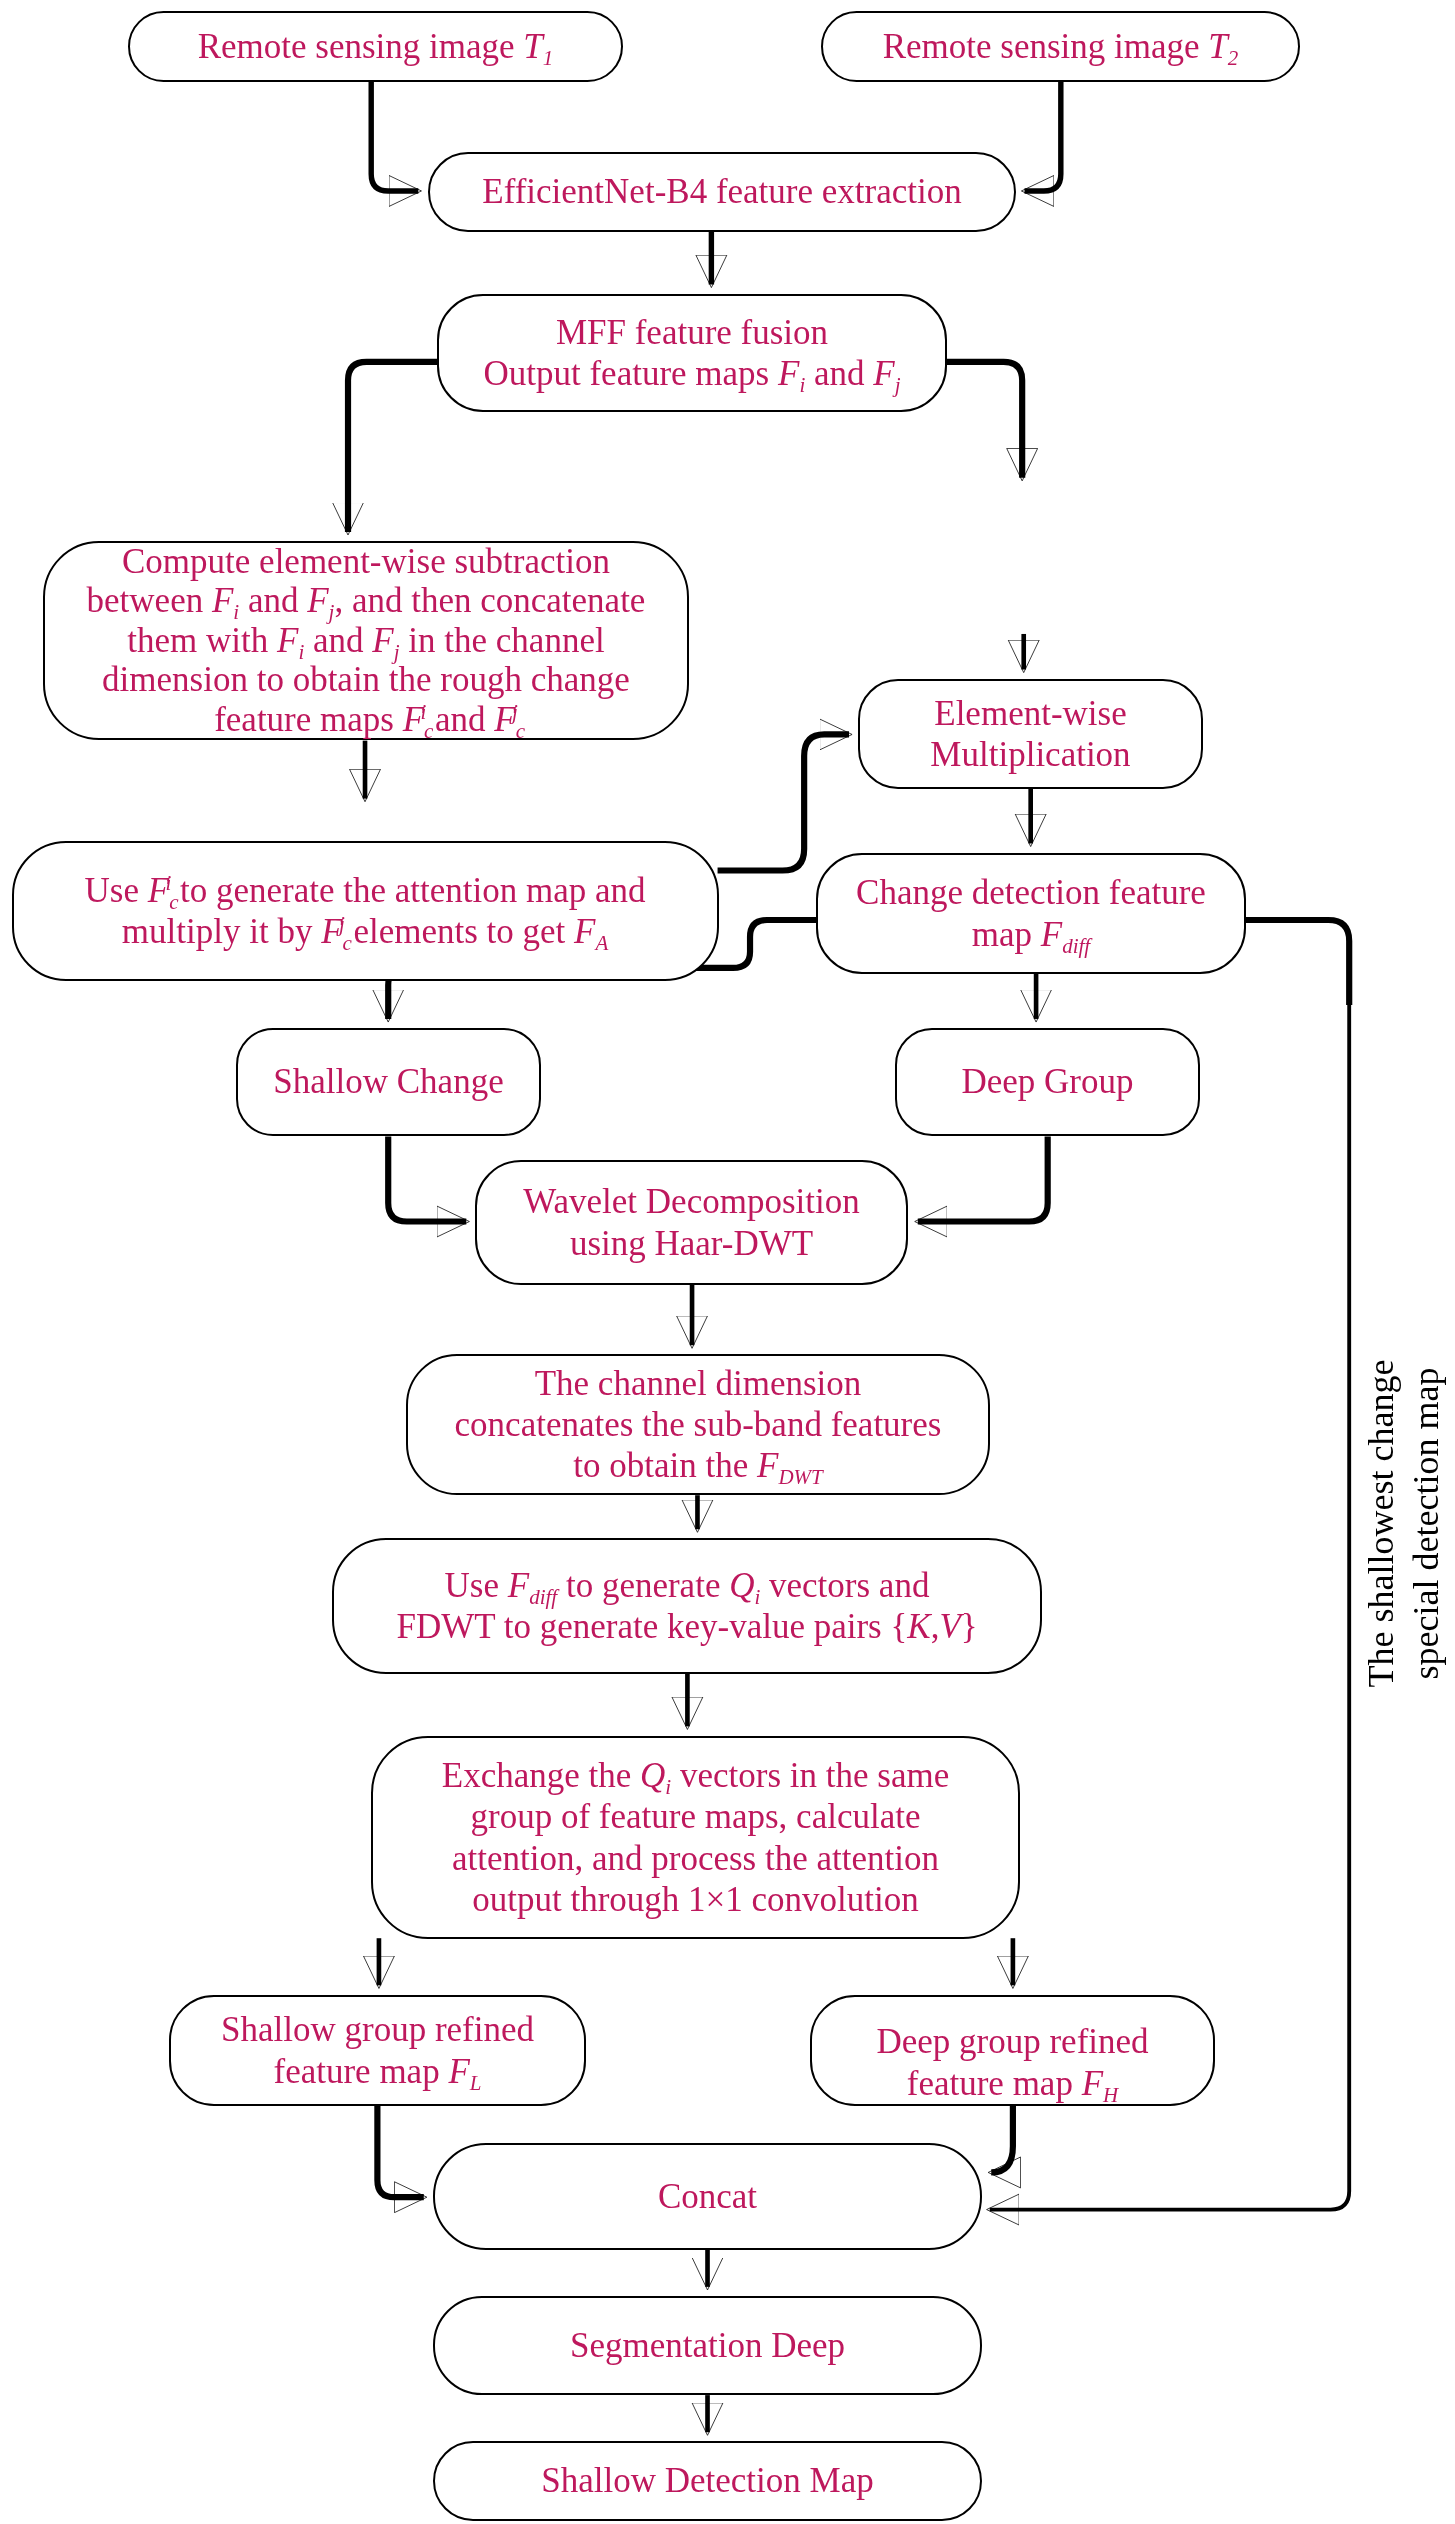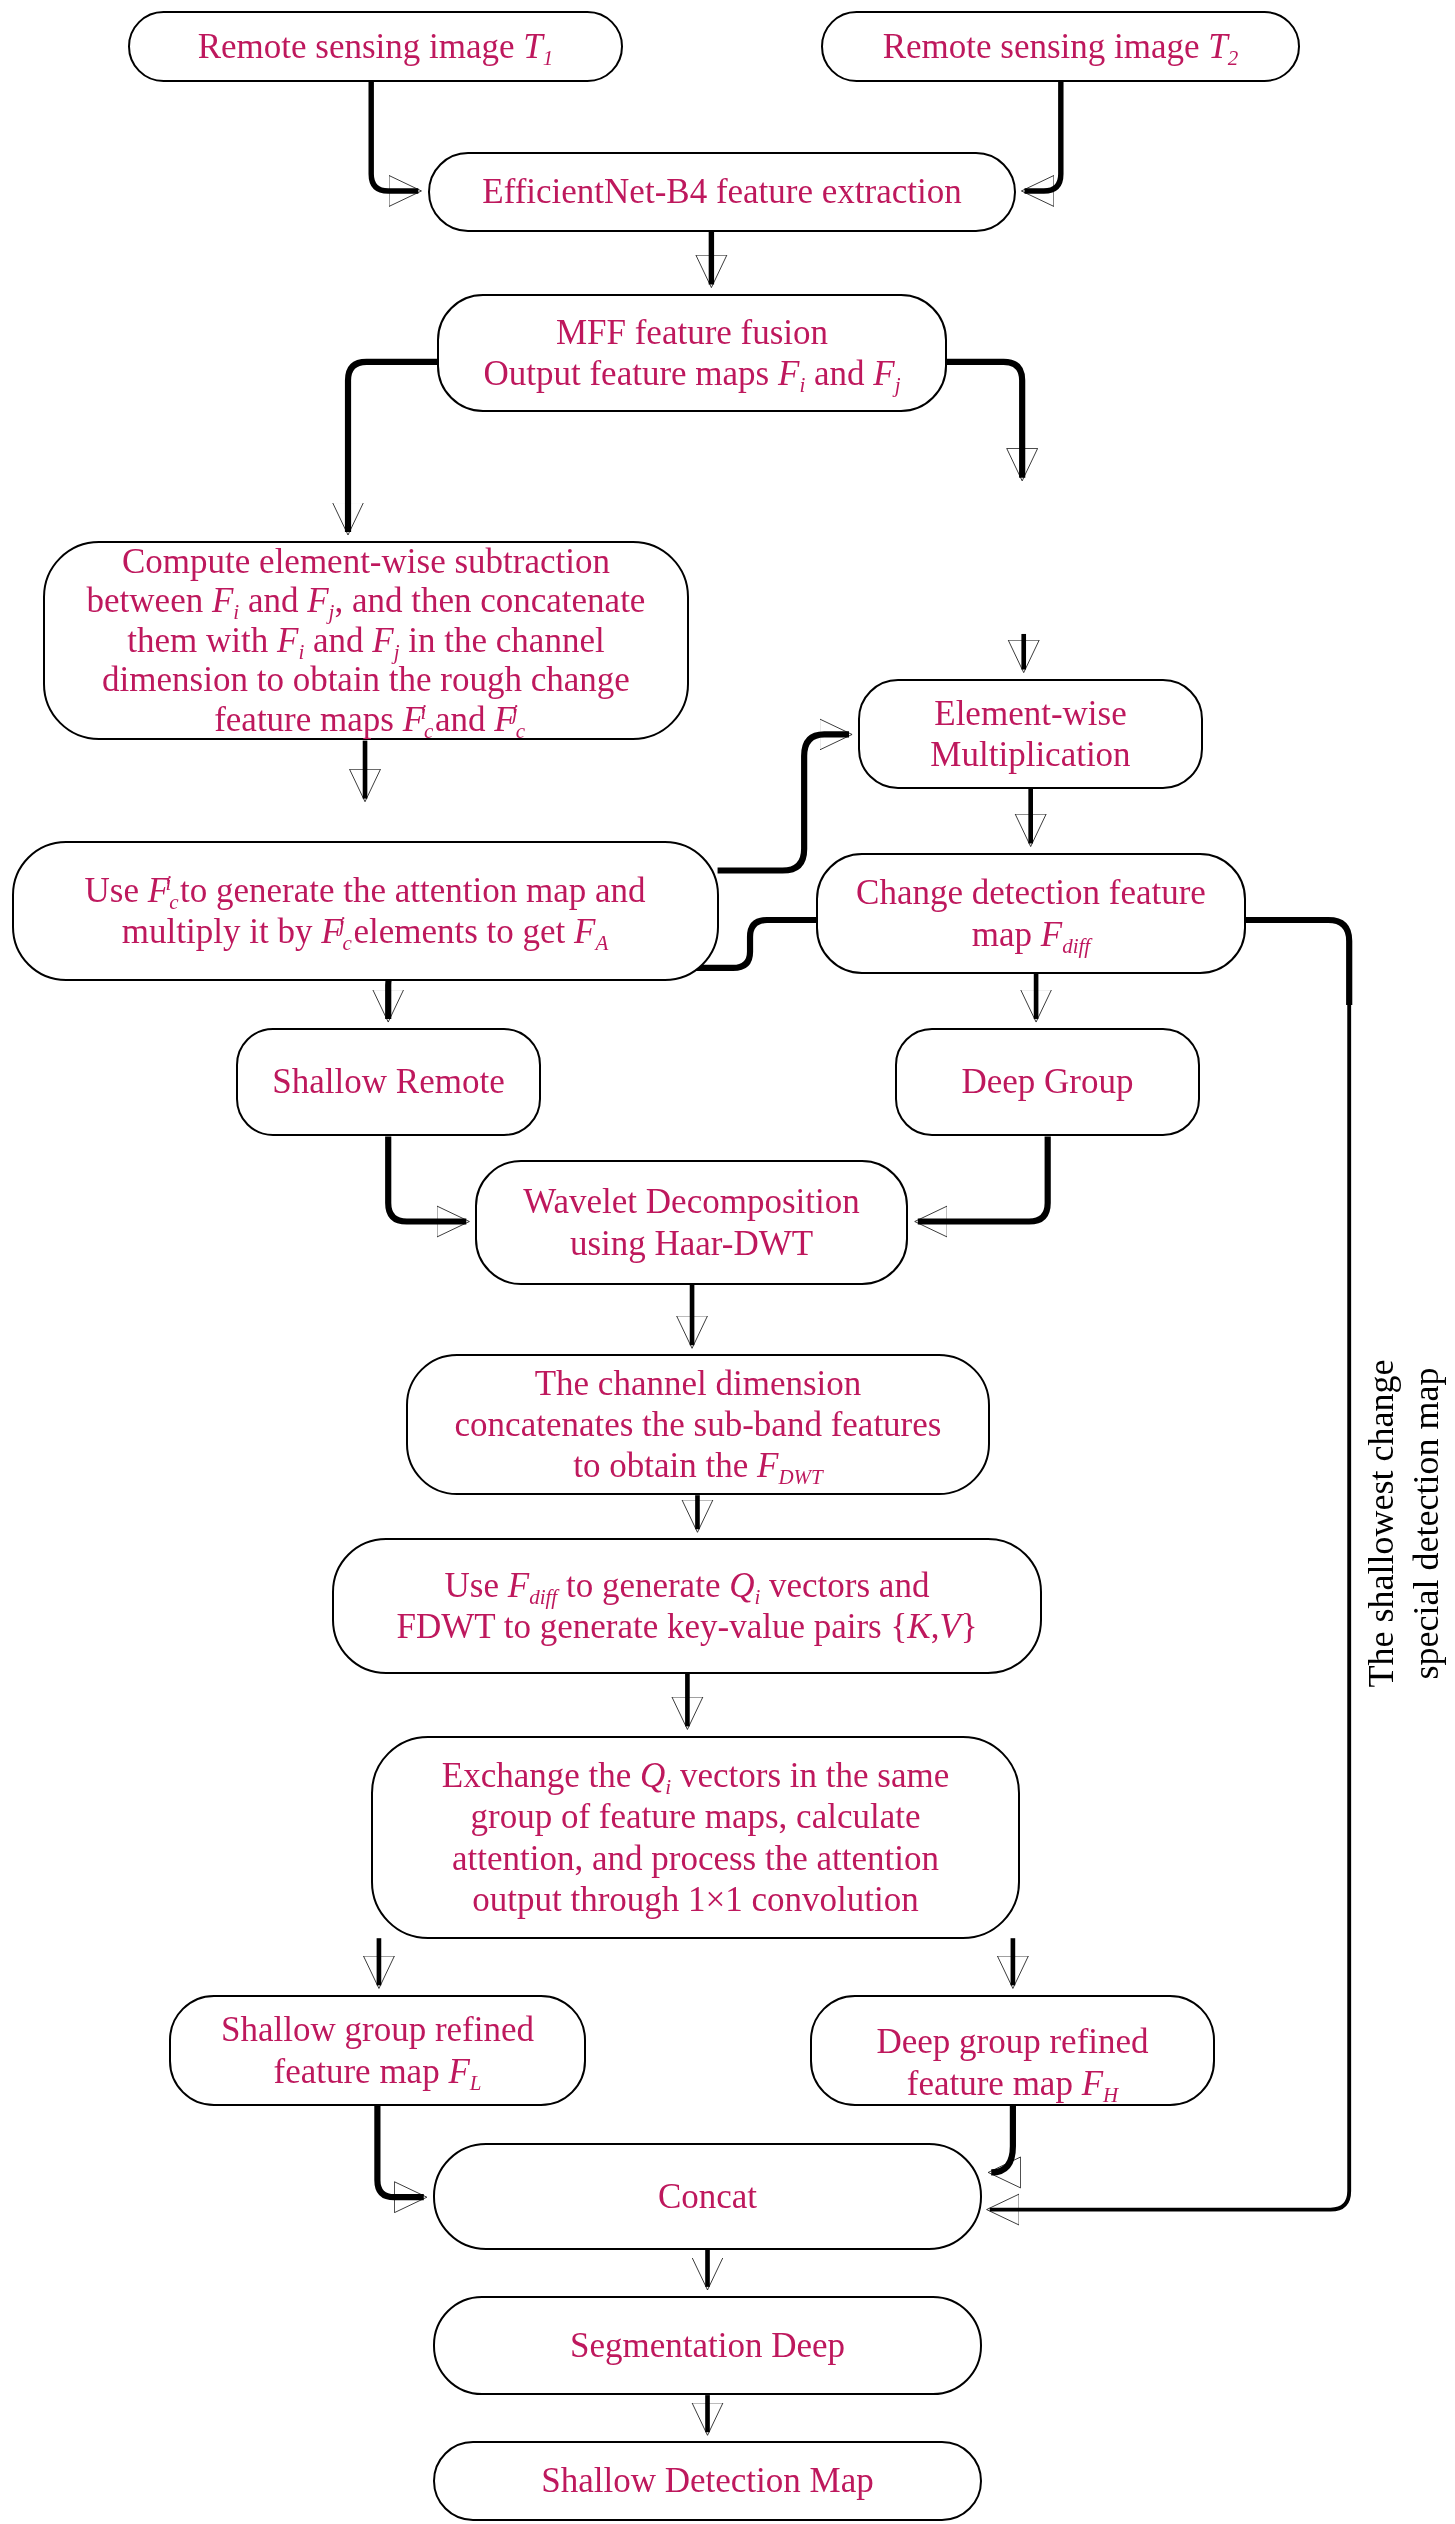--- a/index.html
+++ b/index.html
@@ -123,21 +123,21 @@
 
   <div class="node" style="left:11.6px;top:841px;width:707px;height:140px;border-radius:54px;">
     <span>Use <i>F</i><sub><i>c</i></sub><sup><i>i</i></sup> to generate the attention map and<br>multiply it by <i>F</i><sub><i>c</i></sub><sup><i>j</i></sup> elements to get <i>F</i><sub><i>A</i></sub></span>
   </div>
 
   <div class="node" style="left:816px;top:853px;width:430px;height:121px;border-radius:46px;">
     <span>Change detection feature<br>map <i>F</i><sub><i>diff</i></sub></span>
   </div>
 
   <div class="node" style="left:236px;top:1028px;width:305px;height:108px;border-radius:37px;">
-    <span>Shallow Remote</span>
+    <span>Shallow Change</span>
   </div>
 
   <div class="node" style="left:895px;top:1028px;width:305px;height:108px;border-radius:37px;">
     <span>Deep Group</span>
   </div>
 
   <div class="node" style="left:406px;top:1354px;width:584px;height:141px;border-radius:51px;">
     <span>The channel dimension<br>concatenates the sub-band features<br>to obtain the <i>F</i><sub><i>DWT</i></sub></span>
   </div>
 

